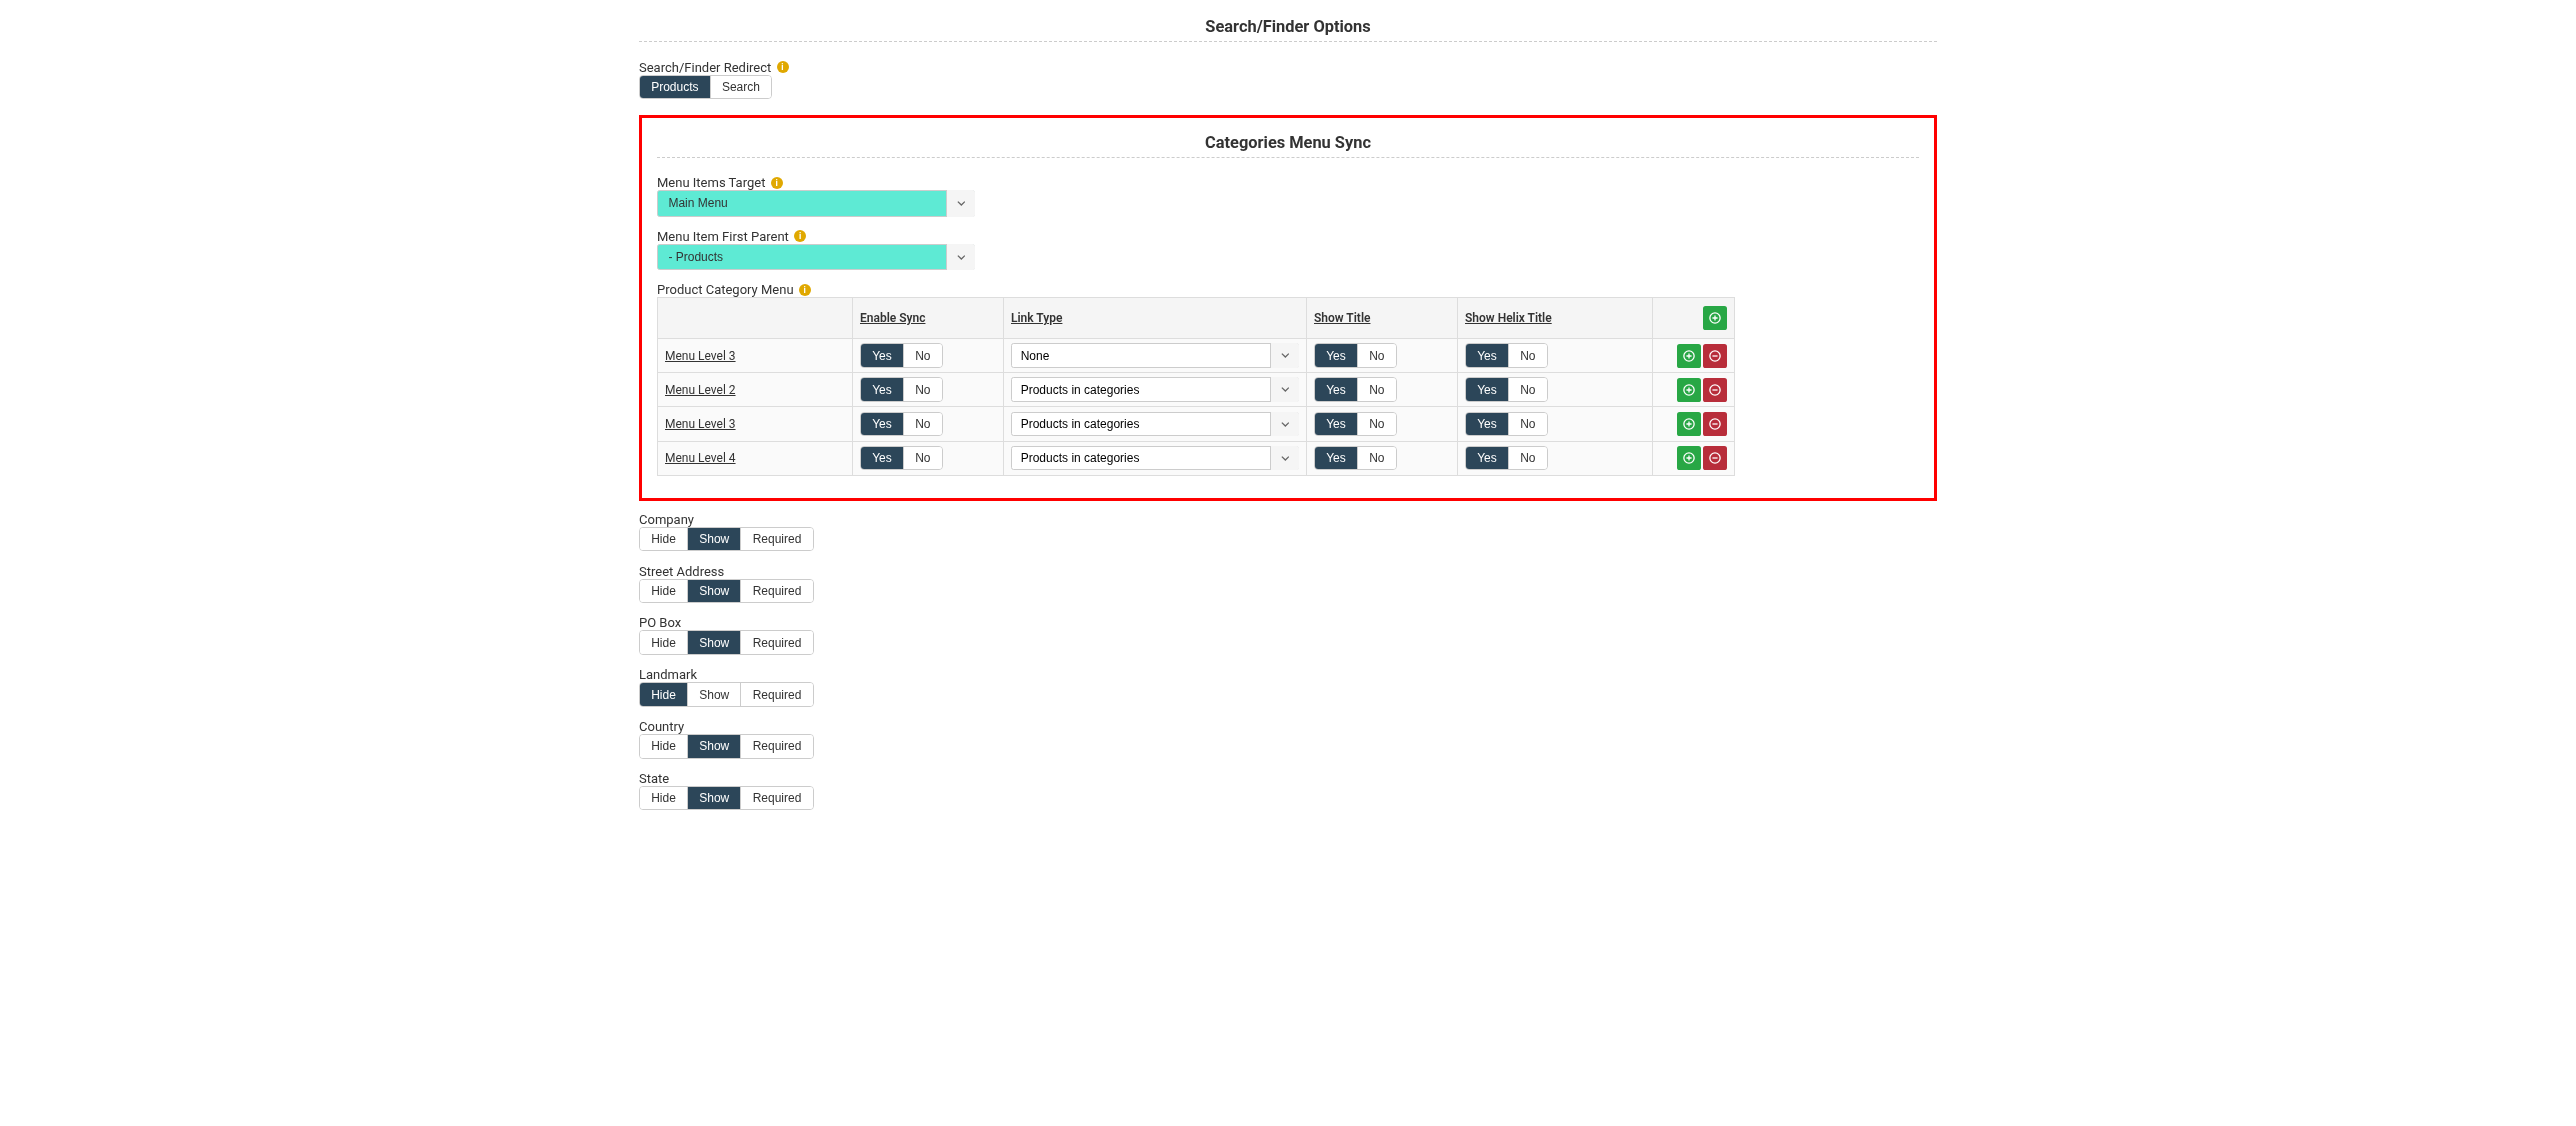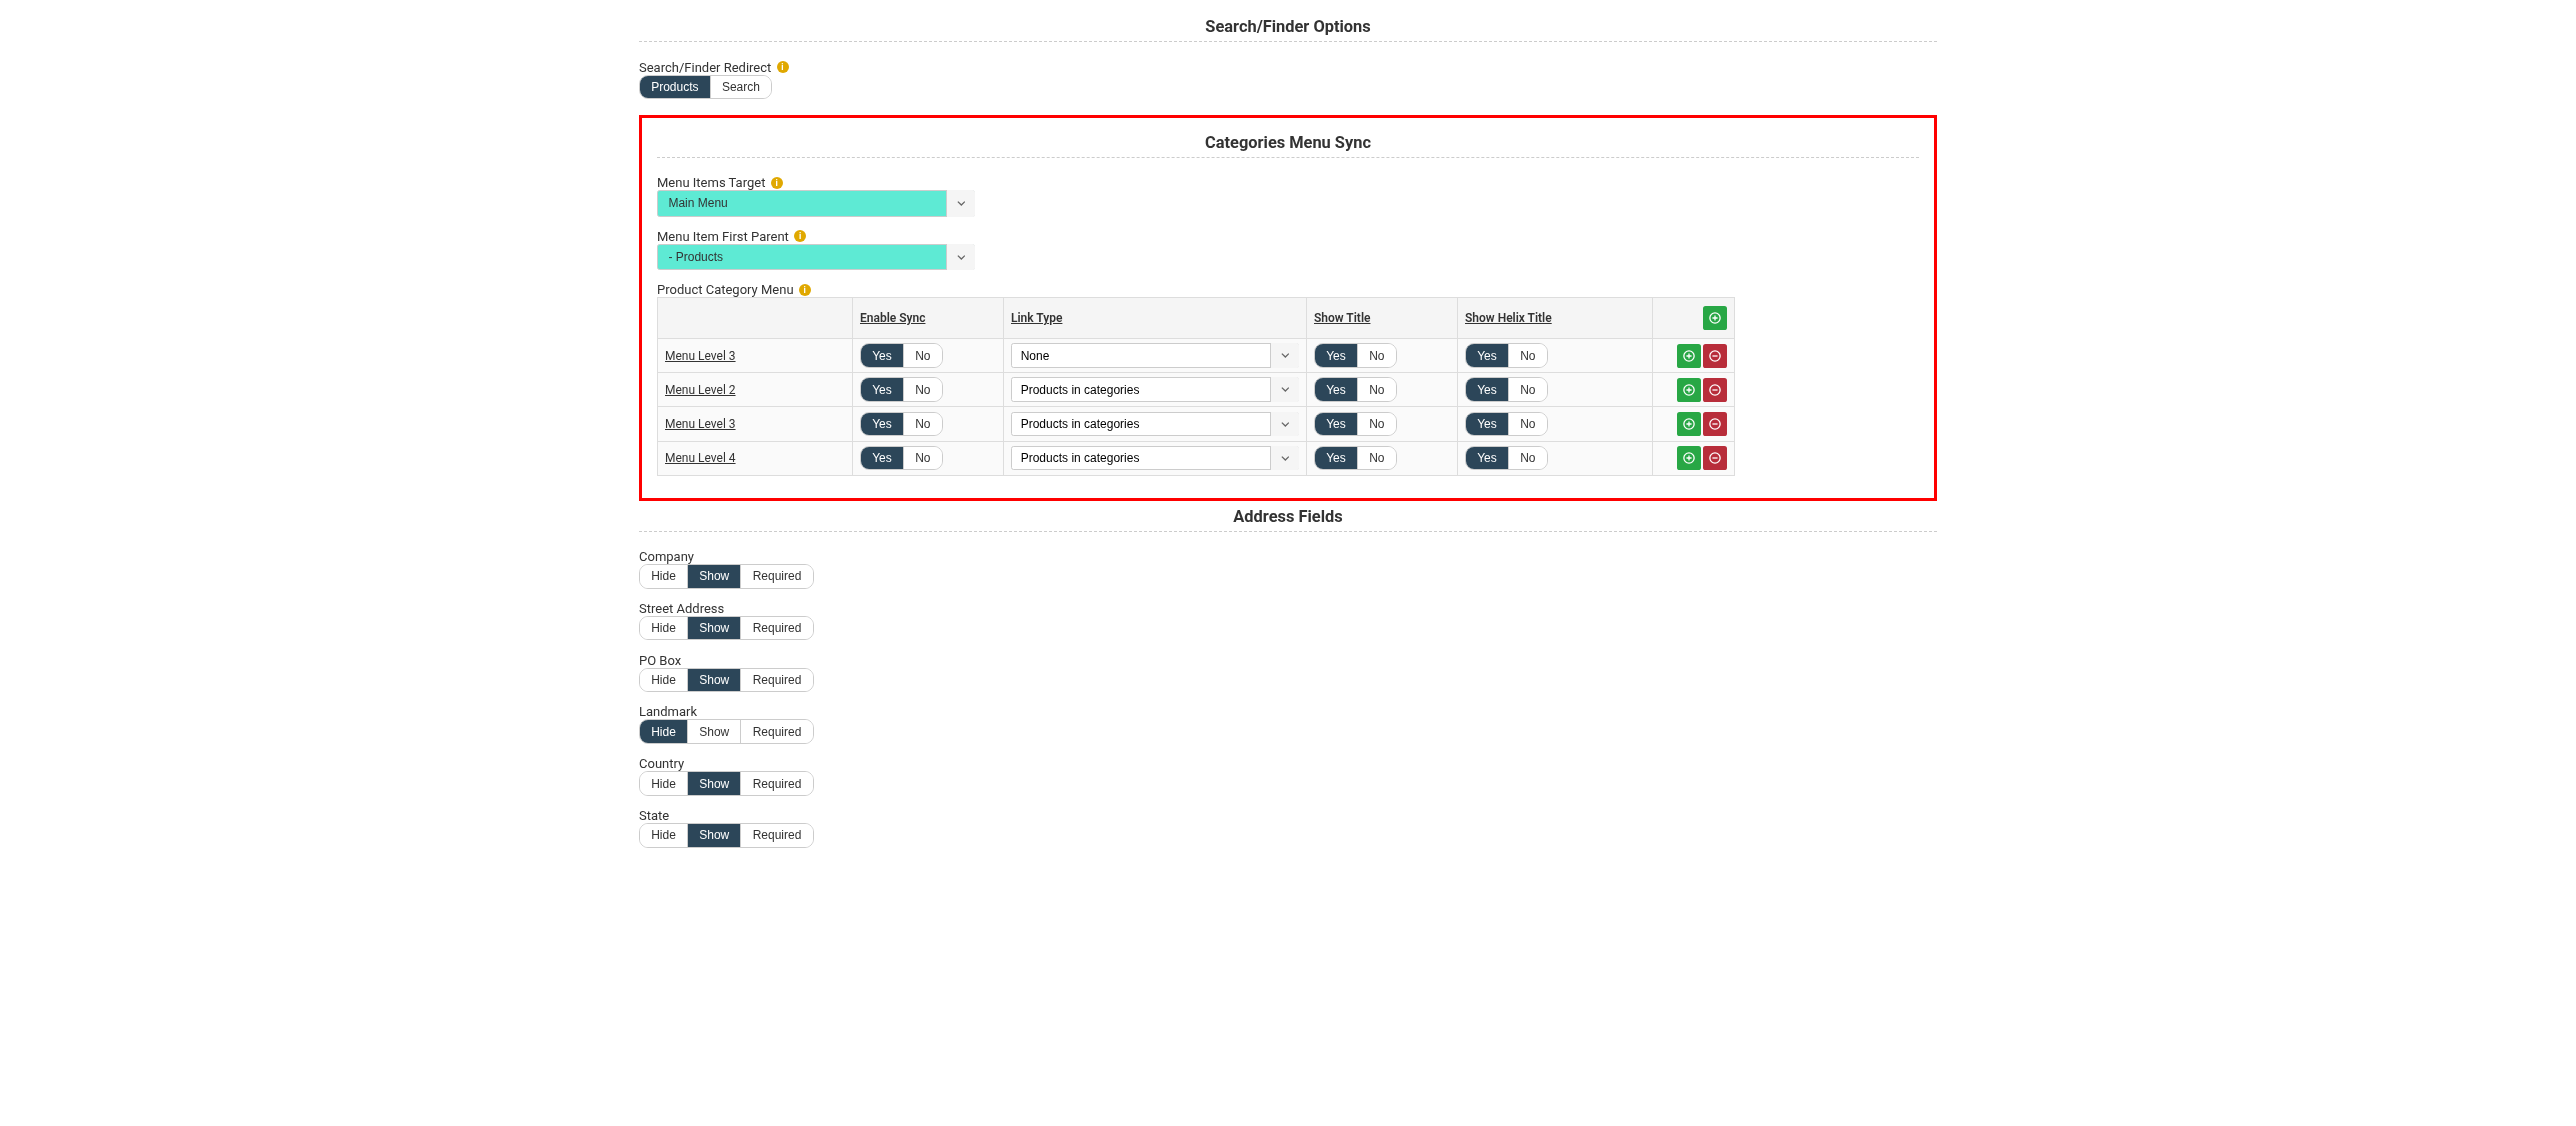--- a/index.html
+++ b/index.html
@@ -3,21 +3,21 @@
 <meta charset="utf-8">
 <style>
 * { box-sizing: border-box; margin: 0; padding: 0; }
 body { font-family: -apple-system, BlinkMacSystemFont, "Segoe UI", Roboto, "Helvetica Neue", Arial, sans-serif; color: #333; background: #fff; font-size: 13px; }
 .page { padding: 17.3px 26px; max-width: 1350px; margin: 0 auto; }
 .section { margin-bottom: 15.6px; }
 .section-title { font-size: 16.4px; font-weight: 700; color: #333; padding-bottom: 5.2px; border-bottom: 0.9px dashed #ccc; margin-bottom: 12px; text-align: center; }
 .row { display: flex; align-items: flex-start; margin-bottom: 7px; flex-direction: column; }
 .row-label { width: 218px; padding-top: 5.2px; font-size: 13px; color: #333; display: flex; align-items: center; gap: 5.2px; flex-shrink: 0; }
 .info-icon { display: inline-flex; width: 12px; height: 12px; border-radius: 50%; background: #e0a800; color: #fff; font-size: 8.7px; font-weight: bold; align-items: center; justify-content: center; }
-.btn-grp { display: inline-flex; border: 0.9px solid #ccc; border-radius: 9px; overflow: hidden; }
+.btn-grp { display: inline-flex; border: 0.9px solid #ccc; border-radius: 4px; overflow: hidden; }
 .btn-grp button { border: none; background: #fff; color: #333; padding: 4.3px 11.2px; font-size: 12px; cursor: pointer; }
 .btn-grp button + button { border-left: 0.9px solid #ccc; }
 .btn-grp button.active { background: #2c4659; color: #fff; }
 .select-wrap { position: relative; display: inline-block; width: 318px; }
 .select-wrap select { width: 100%; padding: 5.2px 29px 5.2px 10.4px; border: 0.9px solid #ccc; border-radius: 2.6px; background: #5eead4; font-size: 12px; color: #333; appearance: none; cursor: pointer; }
 .select-wrap .chev, .sel-cell .chev { position: absolute; right: 0; top: 0; bottom: 0; width: 29px; display: flex; align-items: center; justify-content: center; border-left: 0.9px solid #ccc; pointer-events: none; color: #666; background: #f5f5f5; border-radius: 0 2.6px 2.6px 0; }
 .highlight-box { border: 3.5px solid #ff0000; padding: 15px; margin-bottom: 6px; }
 .tbl { border: 0.9px solid #ddd; border-collapse: collapse; width: 100%; font-size: 12px; }
 .tbl th, .tbl td { border: 0.9px solid #ddd; padding: 4.3px 7px; text-align: left; vertical-align: middle; text-decoration: underline; }
 .tbl th { background: #f5f5f5; font-weight: 600; color: #333; padding: 7.8px 7px; }
@@ -248,21 +248,20 @@
                     </button></td>
                 </tr>
               </tbody>
           </table>
         </div>
       </div>
     </div>
   </div>
 
   <div class="section">
-    <div class="section-title">Address Fields</div>
     <div id="addr-rows">
         <div class="row">
           <div class="row-label">Company</div>
           <div class="btn-grp">
             <button>Hide</button>
             <button class="active">Show</button>
             <button>Required</button>
           </div>
         </div>
         <div class="row">

